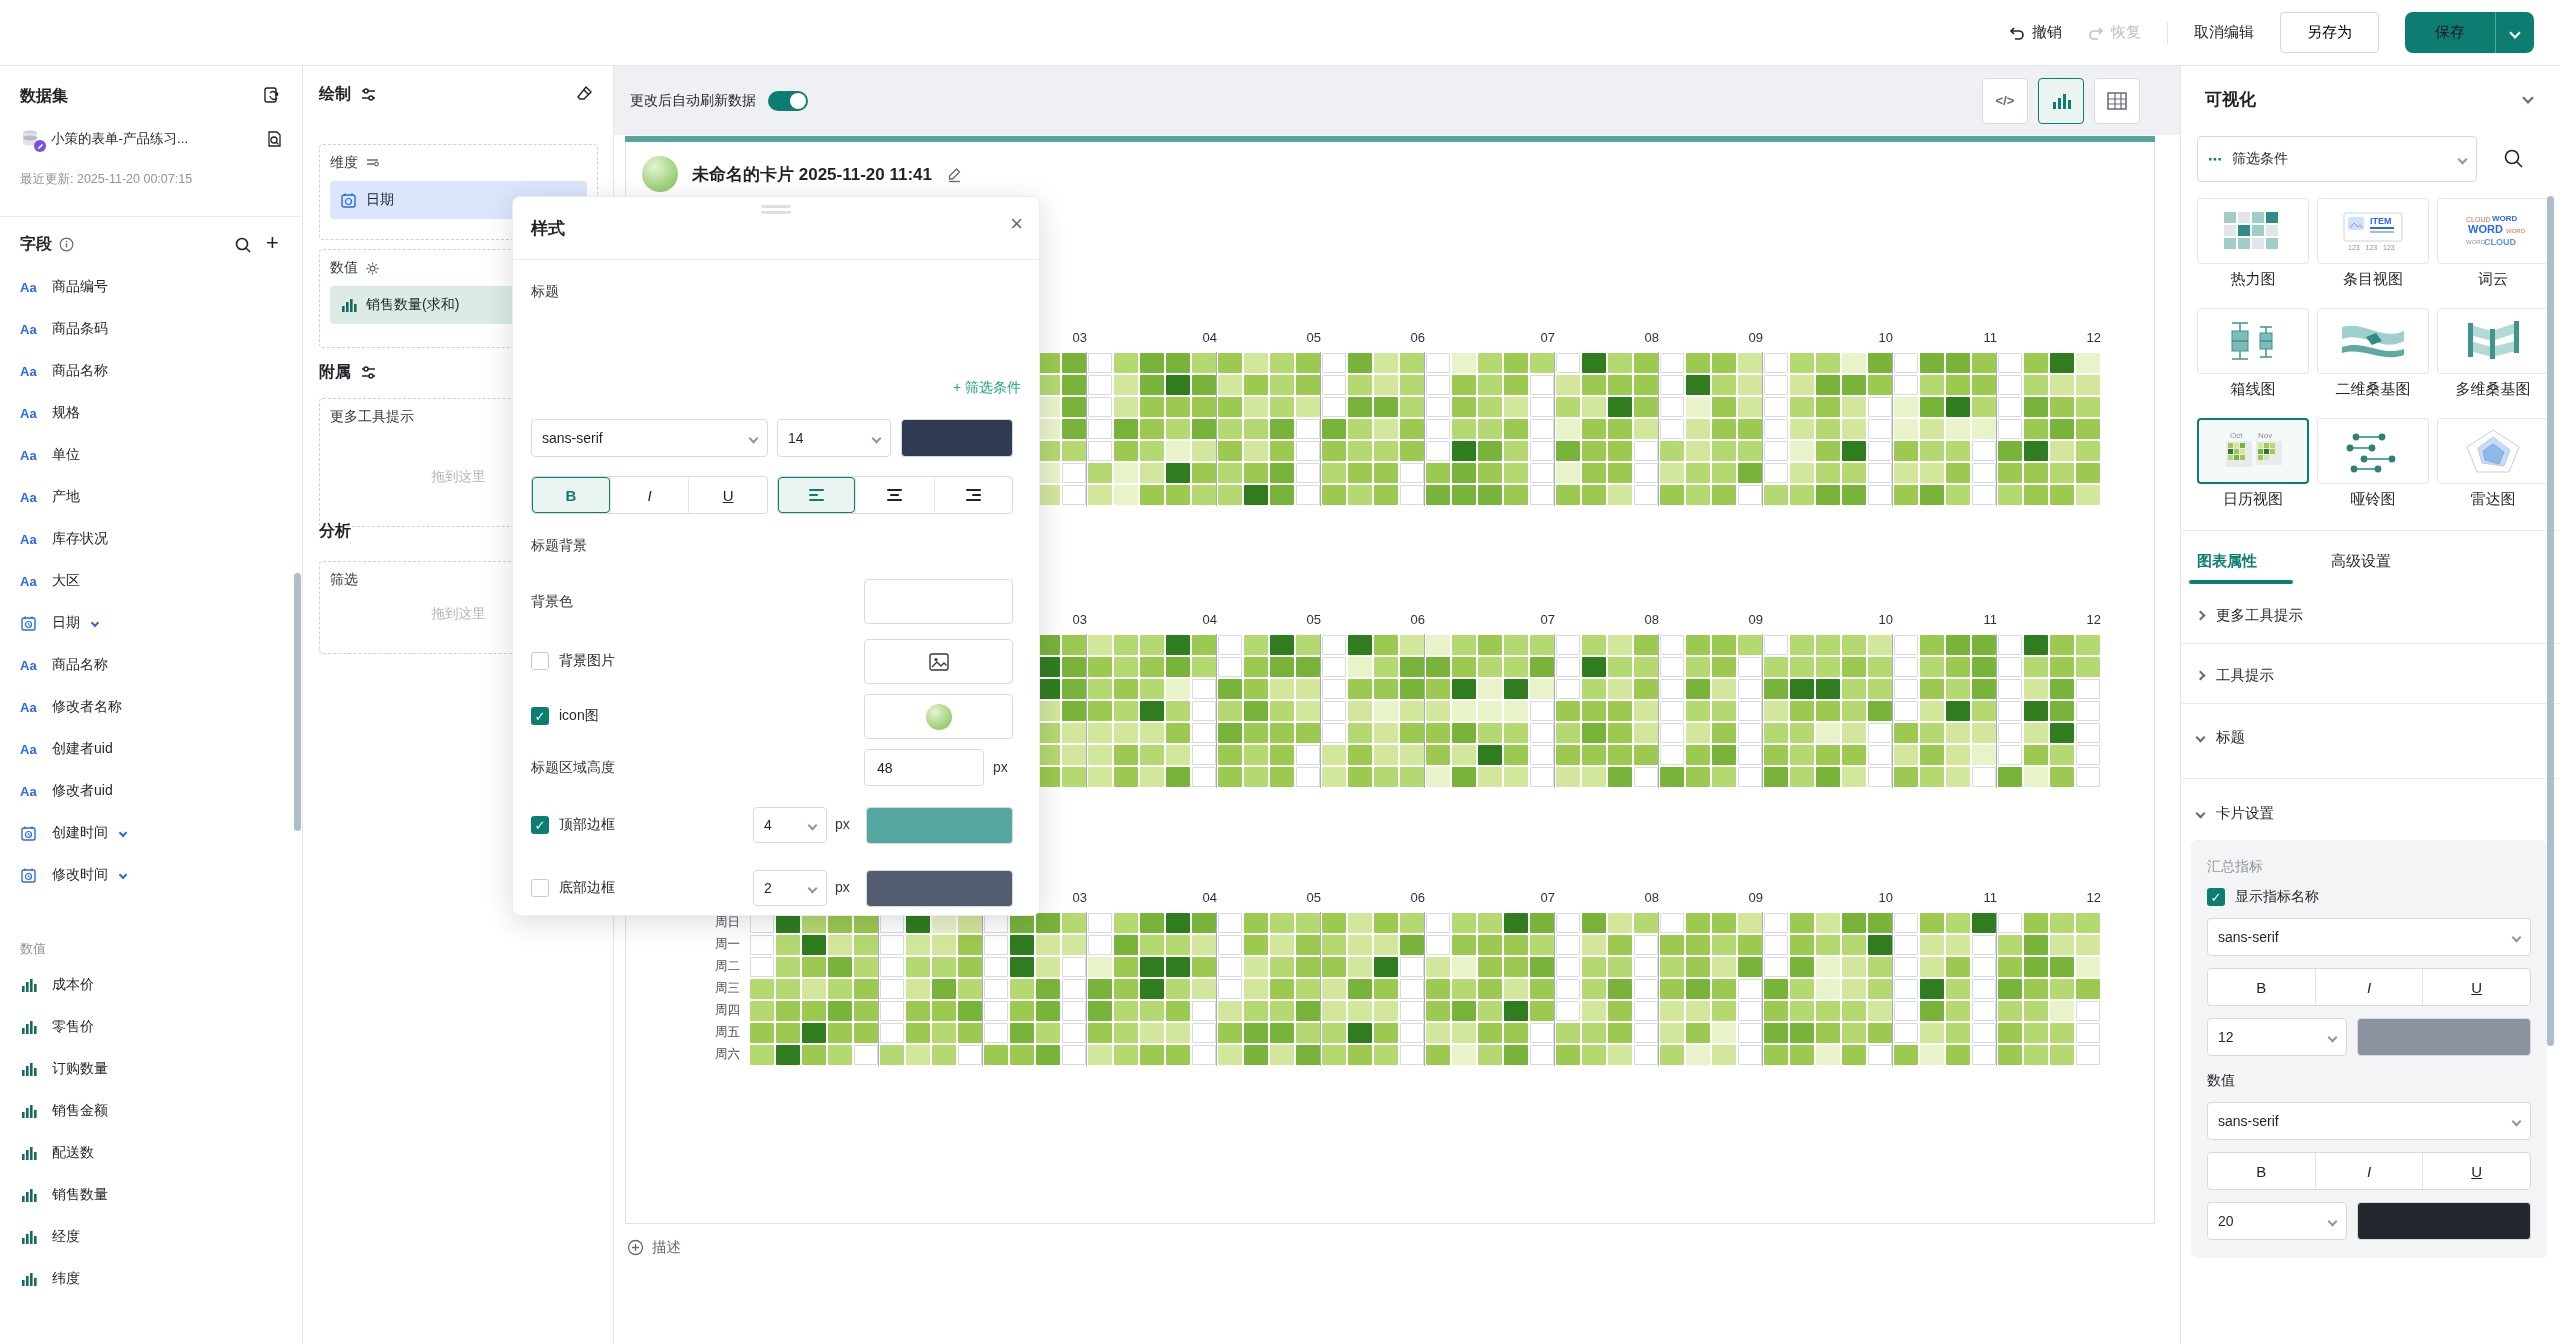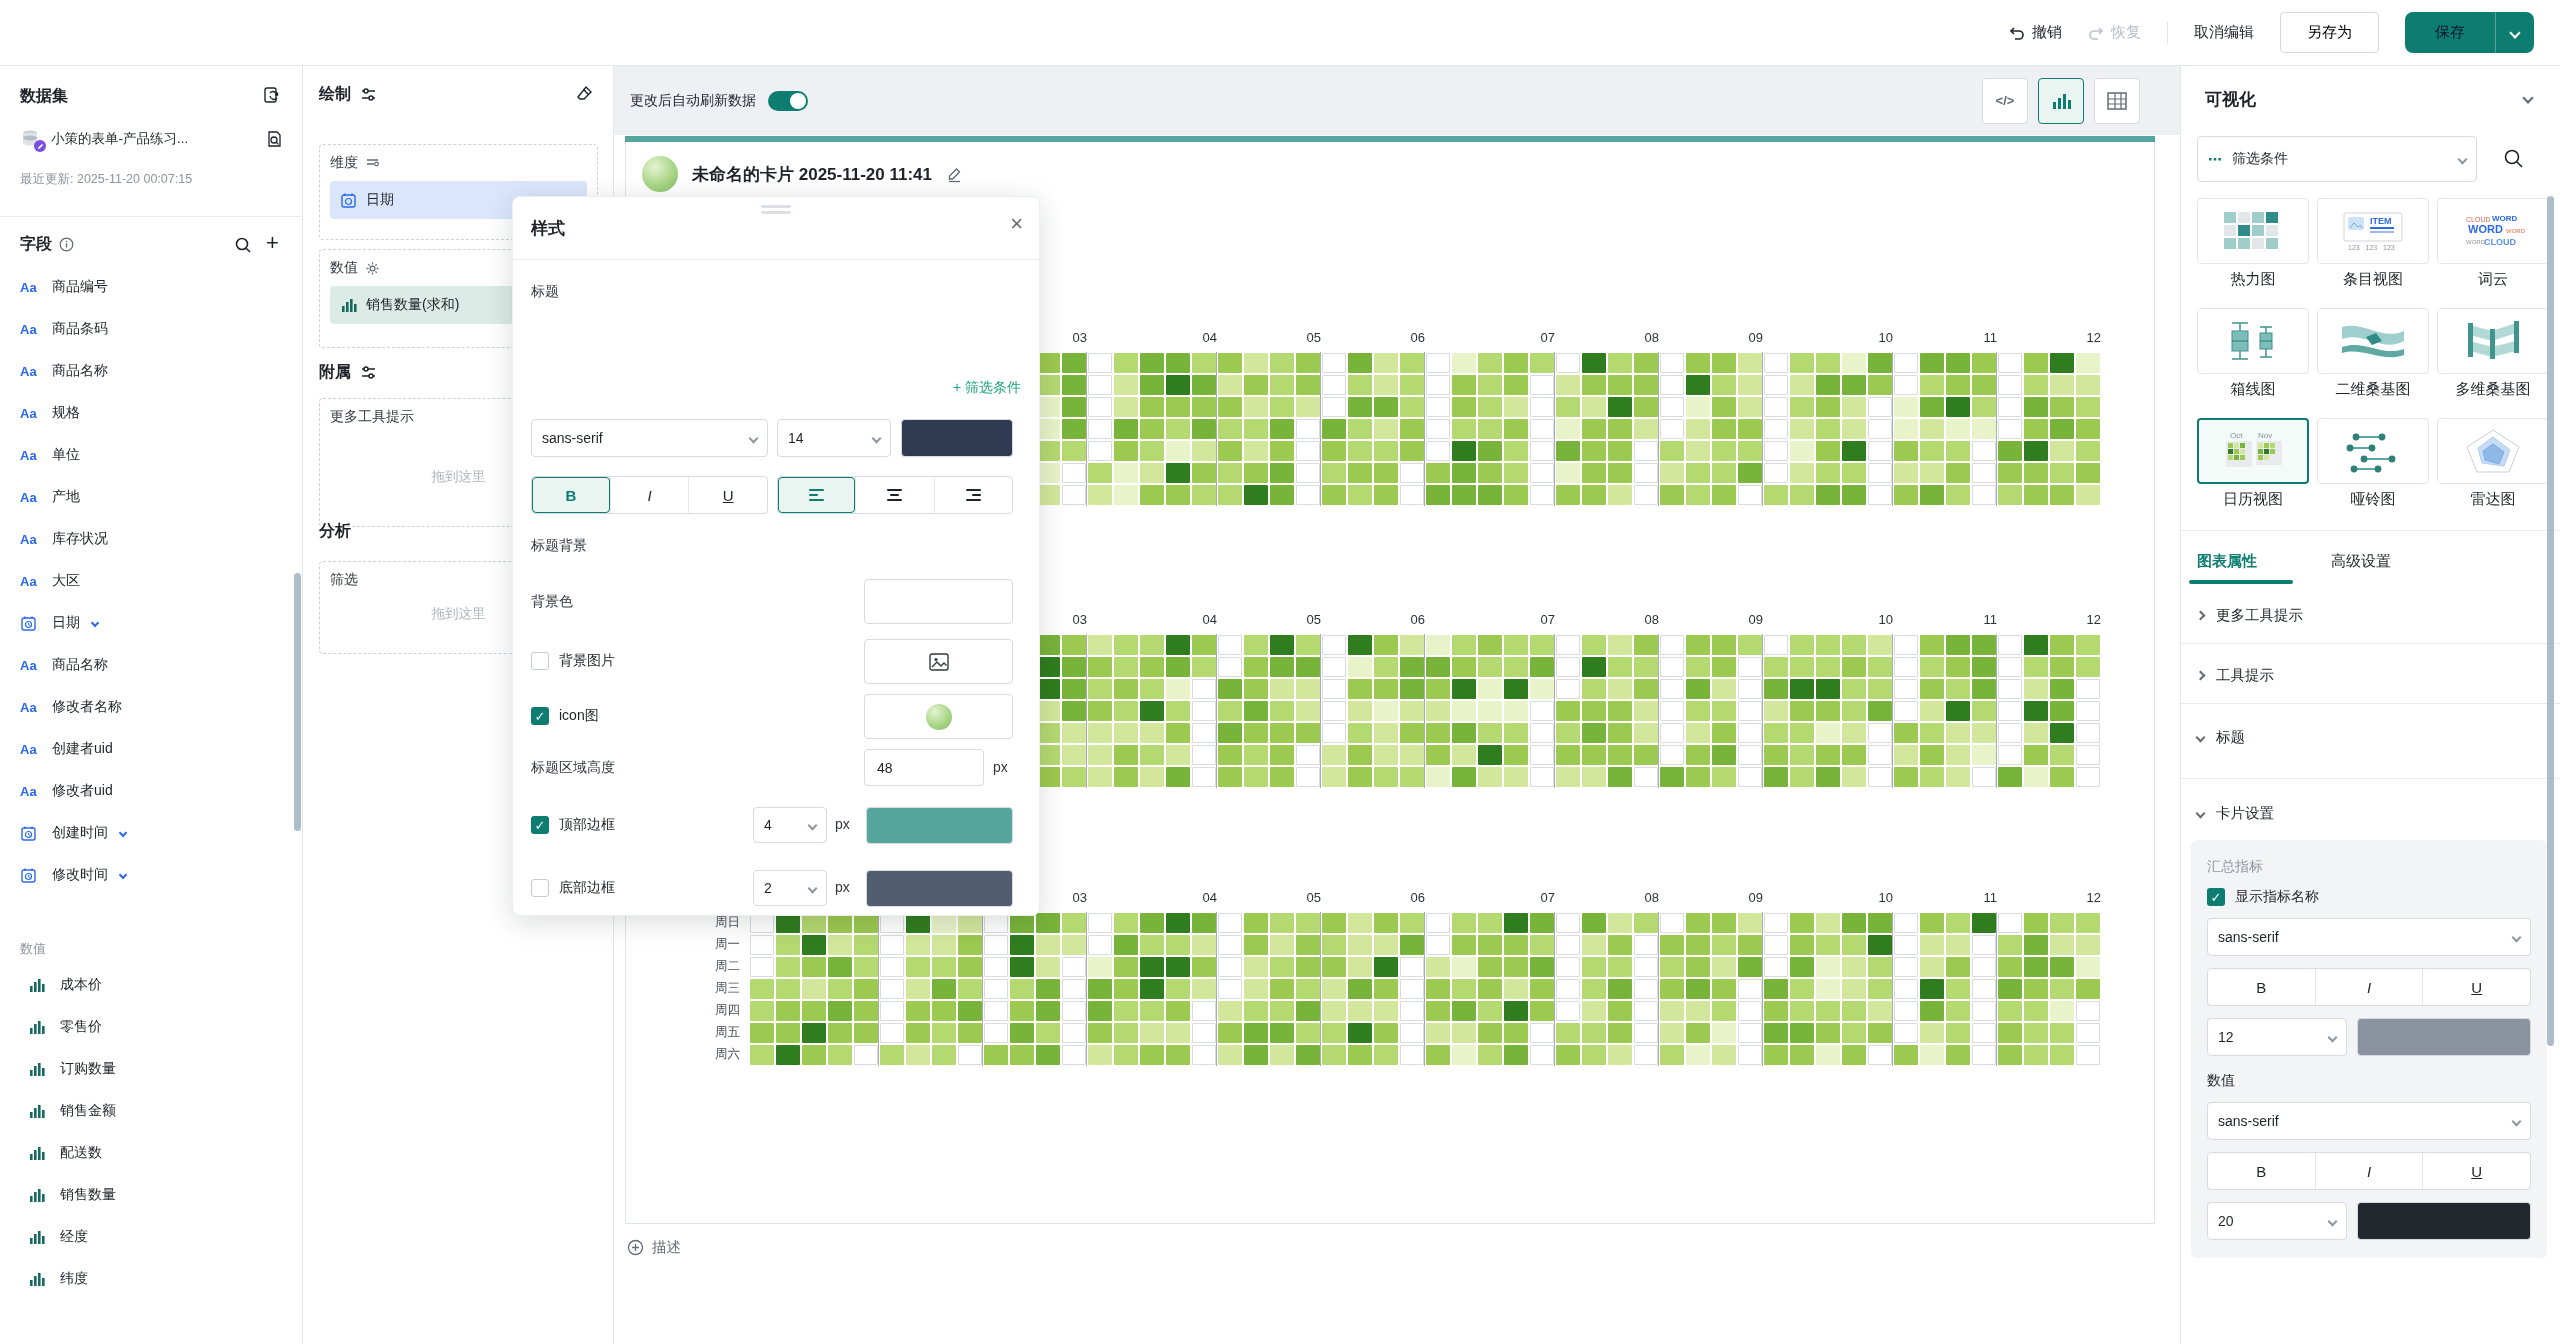--- a/index.html
+++ b/index.html
@@ -317,21 +317,21 @@
               <circle cx="8.5" cy="9.5" r="3" fill="none" stroke="#2a6ae9" stroke-width="1.2"></circle>
               <path d="M8.5 8 V9.7 L10 10.5" fill="none" stroke="#2a6ae9" stroke-width="1"></path>
             </svg>
           </span>
           <span>修改时间</span>
           <span class="chv" style="width:6px;height:6px;color:#2a6ae9;margin-left:2px"></span>
         </div>
       </div>
 
     <div class="abs gray" style="left:20px;top:874px;font-size:13px">数值</div>
-    <div class="abs" style="left:8px;top:898px;width:303px">
+    <div class="abs" style="left:0;top:898px;width:303px">
 
     <div class="field-row">
           <span class="num-ic">
             <svg width="17" height="17" viewBox="0 0 17 17">
               <rect x="2" y="9" width="2.6" height="6" fill="#176b5e"></rect>
               <rect x="6" y="5" width="2.6" height="10" fill="#176b5e"></rect>
               <rect x="10" y="2" width="2.6" height="13" fill="#176b5e"></rect>
               <rect x="14" y="7" width="2.6" height="8" fill="#176b5e"></rect>
             </svg>
           </span>

